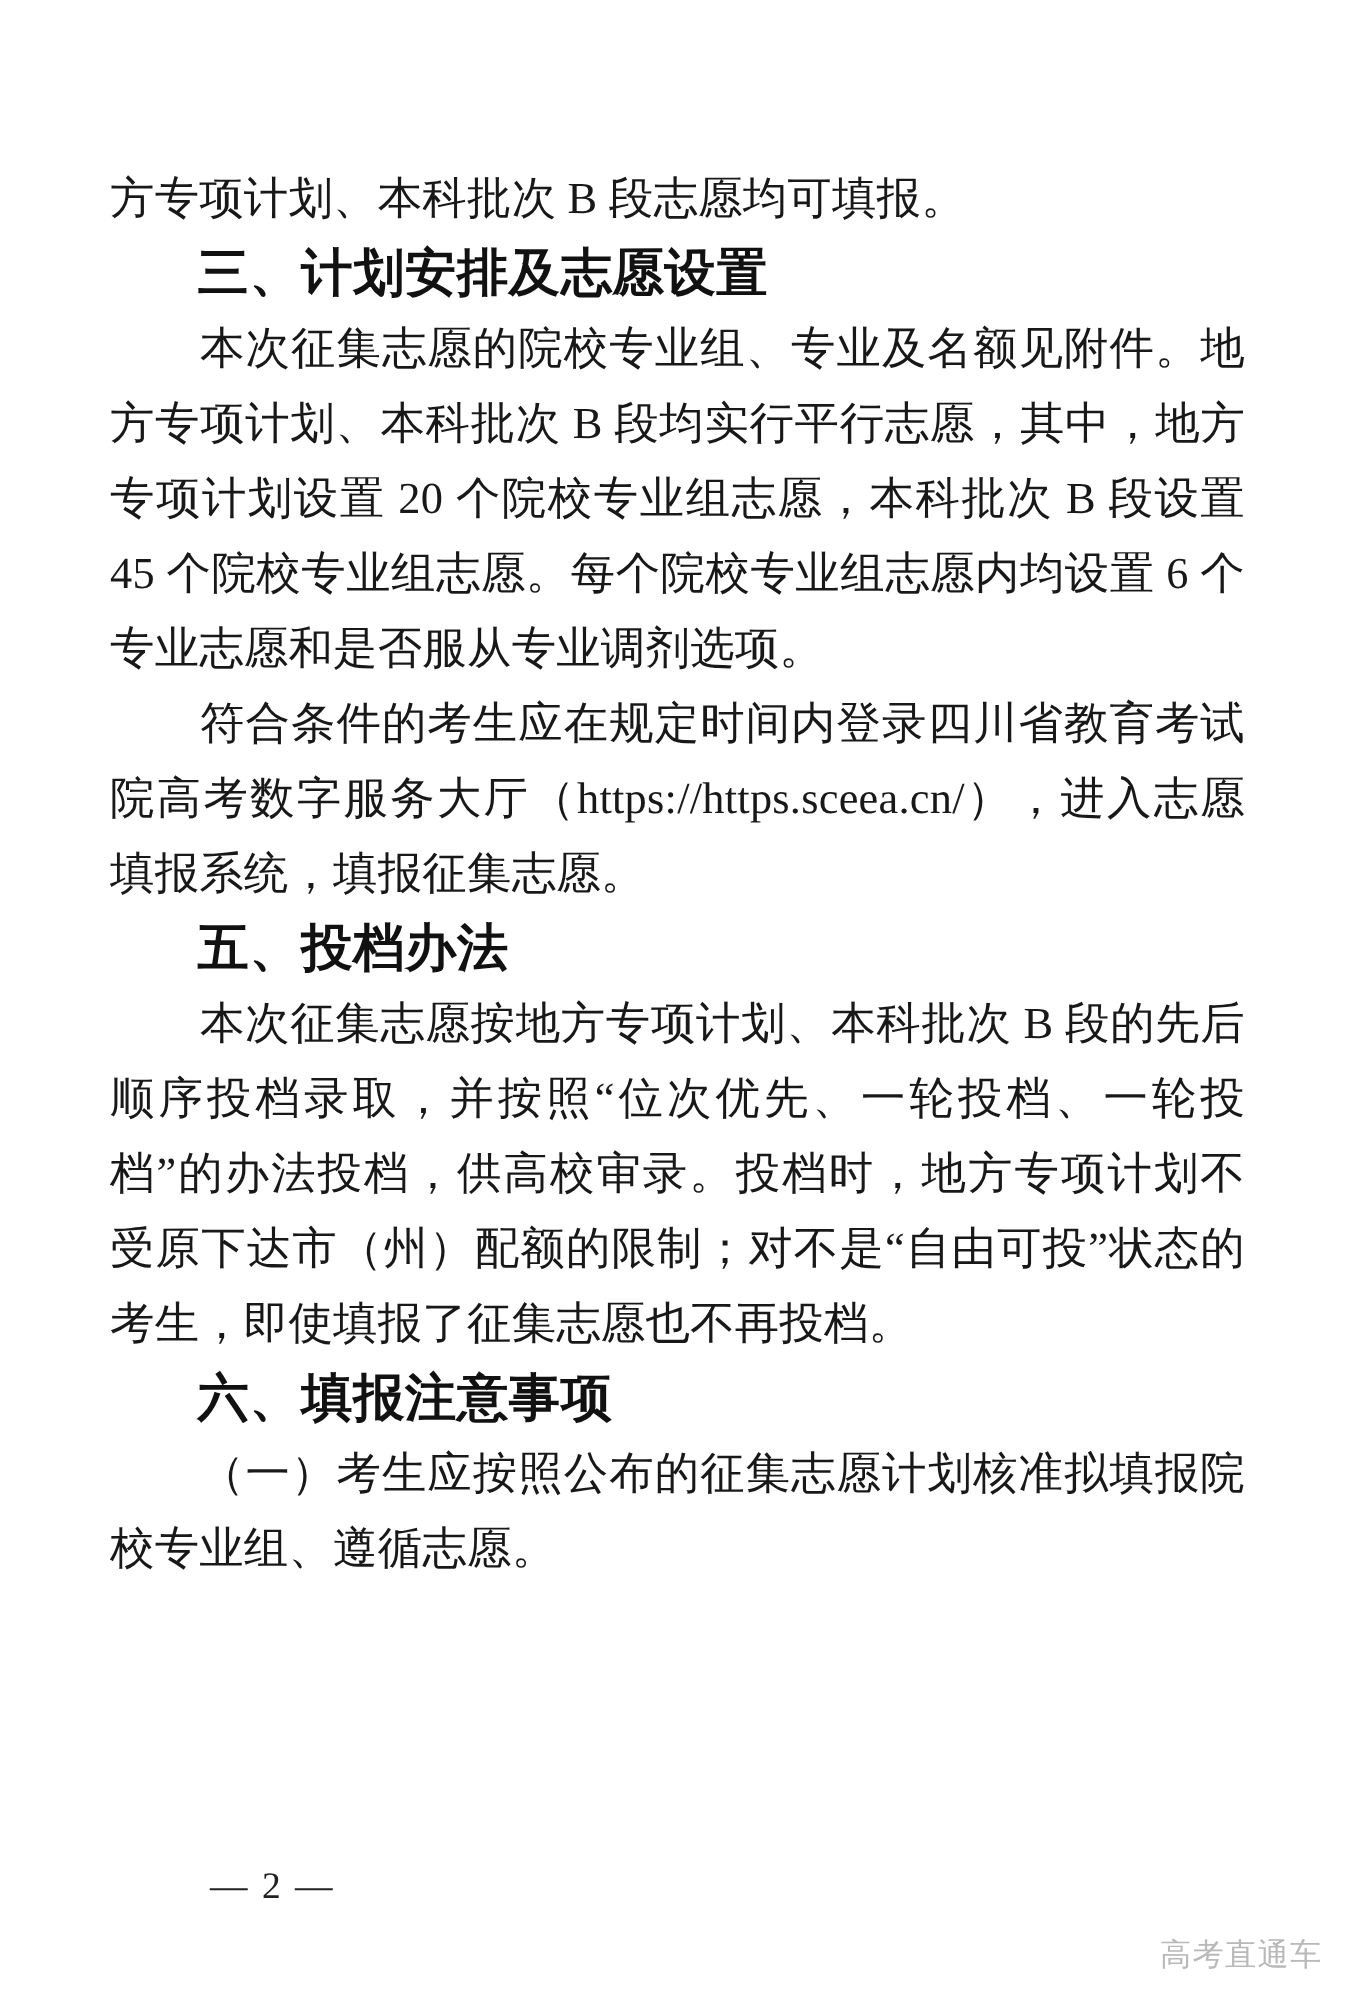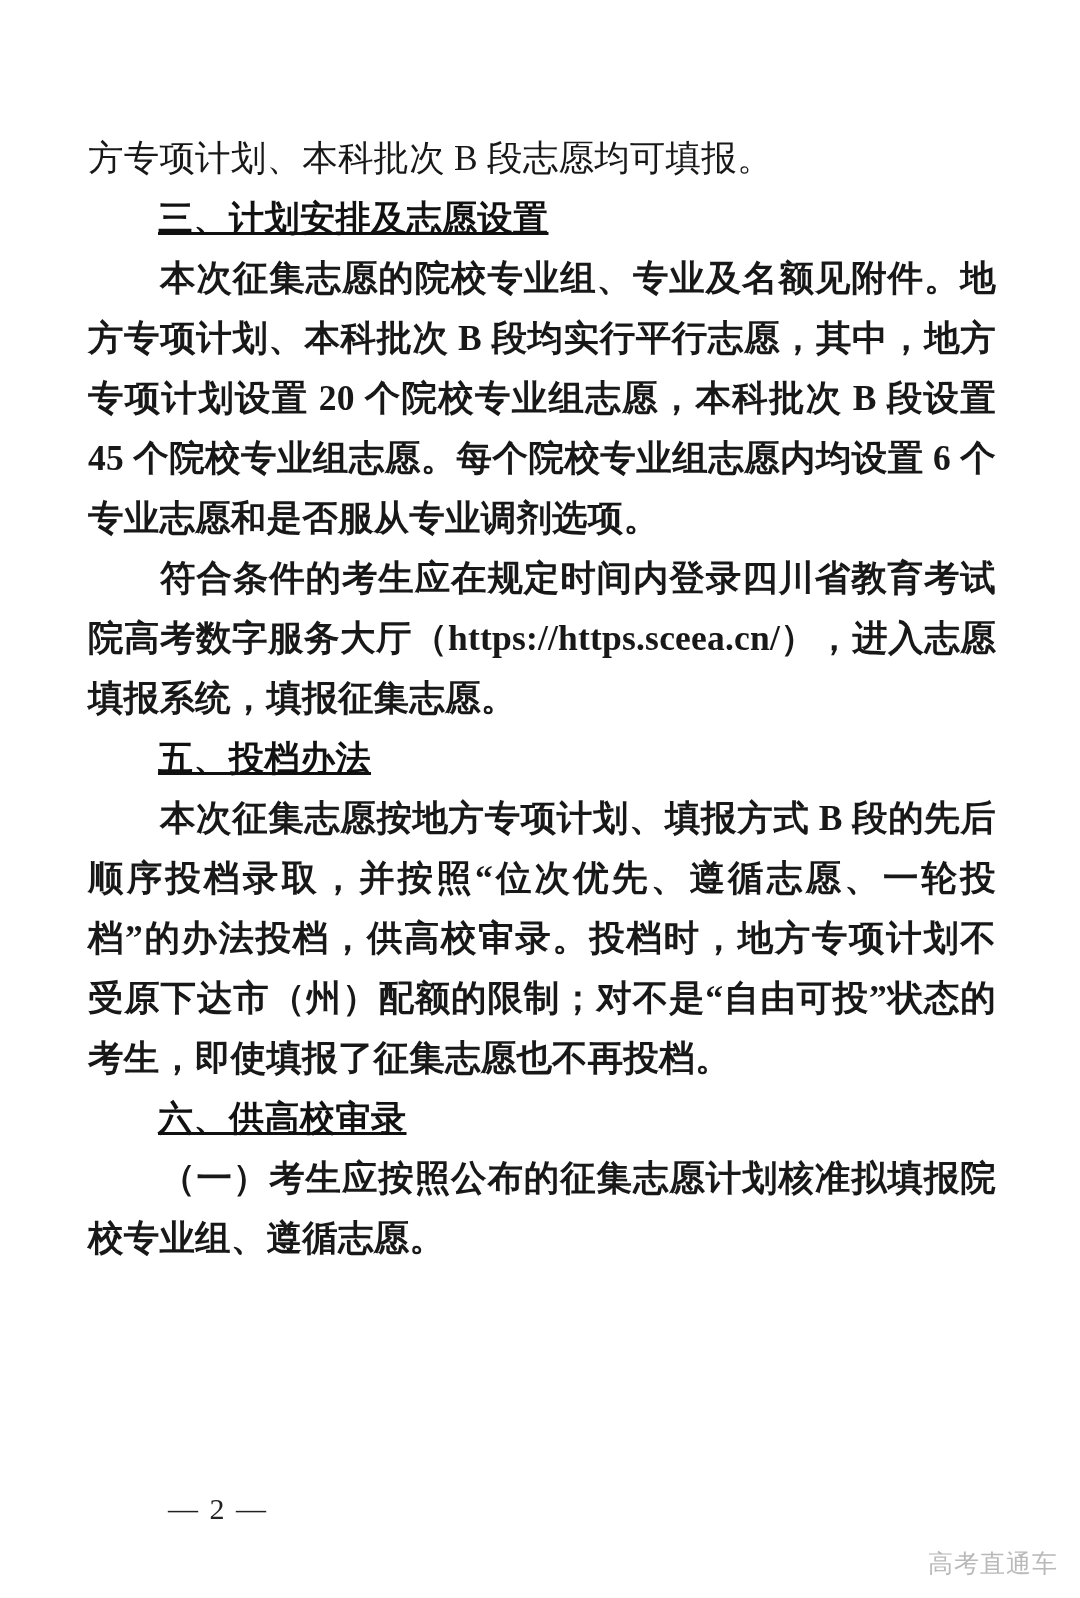--- a/index.html
+++ b/index.html
@@ -31,37 +31,35 @@
     text-align: justify;
     text-align-last: left;
     text-justify: inter-character;
     letter-spacing: 0.2px;
     margin: 0;
     color: #181818;
     -webkit-font-smoothing: antialiased;
   }
   .para.indent {
     text-indent: 72px;
-    font-weight: bold;
   }
   .para.noindent {
     text-indent: 0;
   }
 
   
   .heading {
     font-family: "Liberation Sans", "DejaVu Sans", sans-serif;
-    font-size: 35px;
+    font-size: 41px;
     font-weight: bold;
     line-height: 60px;
     margin: 0;
     text-indent: 70px;
     letter-spacing: 0.5px;
     color: #111111;
-    text-decoration: underline;
   }
 
   
   #page-number {
     position: absolute;
     left: 88px;
     top: 1492px;
     width: 260px;
     text-align: center;
     font-family: "Liberation Serif", "DejaVu Serif", serif;
@@ -93,23 +91,23 @@
 
     <h2 class="heading">三、计划安排及志愿设置</h2>
 
     <p class="para indent">本次征集志愿的院校专业组、专业及名额见附件。地方专项计划、本科批次 B 段均实行平行志愿，其中，地方专项计划设置 20 个院校专业组志愿，本科批次 B 段设置 45 个院校专业组志愿。每个院校专业组志愿内均设置 6 个专业志愿和是否服从专业调剂选项。</p>
 
 
     <p class="para indent">符合条件的考生应在规定时间内登录四川省教育考试院高考数字服务大厅（https://https.sceea.cn/），进入志愿填报系统，填报征集志愿。</p>
 
     <h2 class="heading">五、投档办法</h2>
 
-    <p class="para indent">本次征集志愿按地方专项计划、填报方式 B 段的先后顺序投档录取，并按照“位次优先、遵循志愿、一轮投档”的办法投档，供高校审录。投档时，地方专项计划不受原下达市（州）配额的限制；对不是“自由可投”状态的考生，即使填报了征集志愿也不再投档。</p>
+    <p class="para indent">本次征集志愿按地方专项计划、本科批次 B 段的先后顺序投档录取，并按照“位次优先、一轮投档、一轮投档”的办法投档，供高校审录。投档时，地方专项计划不受原下达市（州）配额的限制；对不是“自由可投”状态的考生，即使填报了征集志愿也不再投档。</p>
 
-    <h2 class="heading">六、供高校审录</h2>
+    <h2 class="heading">六、填报注意事项</h2>
 
     <p class="para indent">（一）考生应按照公布的征集志愿计划核准拟填报院校专业组、遵循志愿。</p>
 
 
   </div>
 
   <div id="page-number">— 2 —</div>
 
   <div id="watermark">高考直通车</div>
 

